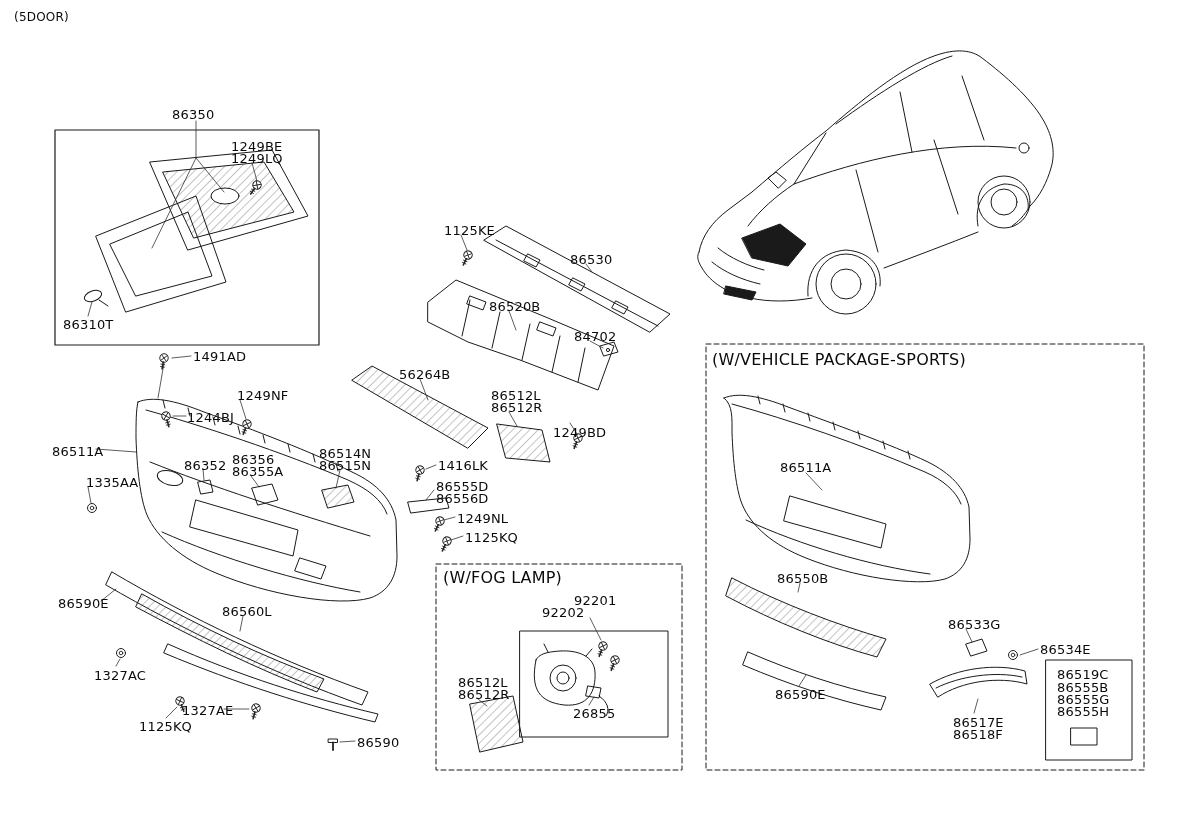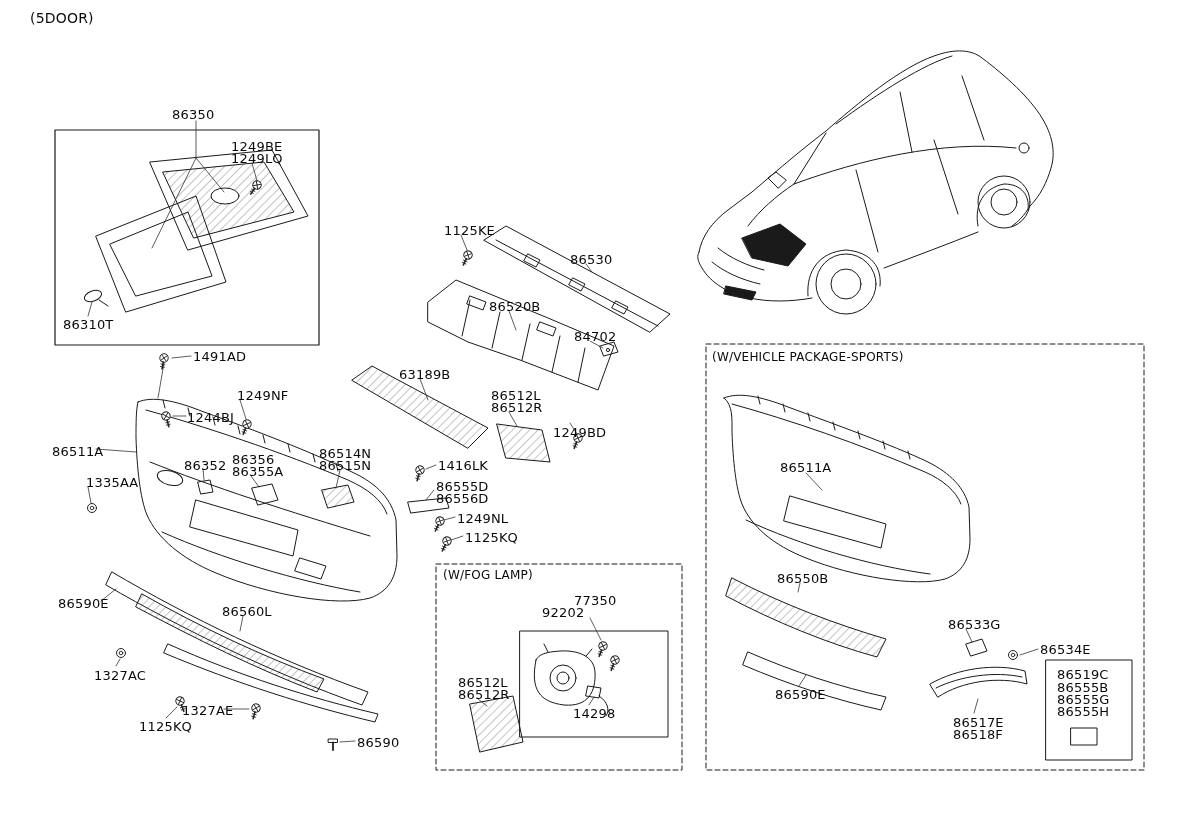--- a/index.html
+++ b/index.html
@@ -1,22 +1,22 @@
 <!DOCTYPE html>
 <html><head>
 <meta charset="utf-8">
 <style>
   * { margin:0; padding:0; box-sizing:border-box; }
   html,body { background:#ffffff; }
   body { font-family:"DejaVu Sans", sans-serif; }
   .canvas { position:relative; width:1200px; height:820px; background:#fff; overflow:hidden; }
   .canvas > svg { position:absolute; left:0; top:0; }
   .lbl { position:absolute; font-size:13px; color:#0a0a0a; white-space:nowrap; letter-spacing:0.2px; }
-  .title { font-size:14px;margin-left:16px; }
-  .box-title { font-size:12px; }
+  .title { font-size:12px; }
+  .box-title { font-size:16px; }
 </style>
 </head>
 <body>
 
 <div class="canvas">
 
 <svg width="1200" height="820" viewBox="0 0 1200 820">
   <defs>
     <pattern id="hatch" width="6" height="6" patternUnits="userSpaceOnUse" patternTransform="rotate(45)">
       <line x1="0" y1="0" x2="0" y2="6" stroke="#555" stroke-width="0.7"></line>
@@ -247,21 +247,21 @@
 
 <div class="lbl" style="left:172px; top:107px">86350</div>
 <div class="lbl" style="left:231px; top:139px">1249BE</div>
 <div class="lbl" style="left:231px; top:151px">1249LQ</div>
 <div class="lbl" style="left:63px;  top:317px">86310T</div>
 
 <div class="lbl" style="left:444px; top:223px">1125KE</div>
 <div class="lbl" style="left:570px; top:252px">86530</div>
 <div class="lbl" style="left:489px; top:299px">86520B</div>
 <div class="lbl" style="left:574px; top:329px">84702</div>
-<div class="lbl" style="left:399px; top:367px">63189B</div>
+<div class="lbl" style="left:399px; top:367px">56264B</div>
 <div class="lbl" style="left:491px; top:388px">86512L</div>
 <div class="lbl" style="left:491px; top:400px">86512R</div>
 <div class="lbl" style="left:553px; top:425px">1249BD</div>
 
 <div class="lbl" style="left:193px; top:349px">1491AD</div>
 <div class="lbl" style="left:237px; top:388px">1249NF</div>
 <div class="lbl" style="left:187px; top:410px">1244BJ</div>
 <div class="lbl" style="left:52px;  top:444px">86511A</div>
 <div class="lbl" style="left:86px;  top:475px">1335AA</div>
 <div class="lbl" style="left:184px; top:458px">86352</div>
@@ -276,25 +276,25 @@
 <div class="lbl" style="left:465px; top:530px">1125KQ</div>
 
 <div class="lbl" style="left:58px;  top:596px">86590E</div>
 <div class="lbl" style="left:222px; top:604px">86560L</div>
 <div class="lbl" style="left:94px;  top:668px">1327AC</div>
 <div class="lbl" style="left:182px; top:703px">1327AE</div>
 <div class="lbl" style="left:139px; top:719px">1125KQ</div>
 <div class="lbl" style="left:357px; top:735px">86590</div>
 
 <div class="lbl box-title" style="left:443px; top:568px">(W/FOG LAMP)</div>
-<div class="lbl" style="left:574px; top:593px">77350</div>
+<div class="lbl" style="left:574px; top:593px">92201</div>
 <div class="lbl" style="left:542px; top:605px">92202</div>
 <div class="lbl" style="left:458px; top:675px">86512L</div>
 <div class="lbl" style="left:458px; top:687px">86512R</div>
-<div class="lbl" style="left:573px; top:706px">14298</div>
+<div class="lbl" style="left:573px; top:706px">26855</div>
 
 <div class="lbl box-title" style="left:712px; top:350px">(W/VEHICLE PACKAGE-SPORTS)</div>
 <div class="lbl" style="left:780px;  top:460px">86511A</div>
 <div class="lbl" style="left:777px;  top:571px">86550B</div>
 <div class="lbl" style="left:948px;  top:617px">86533G</div>
 <div class="lbl" style="left:1040px; top:642px">86534E</div>
 <div class="lbl" style="left:775px;  top:687px">86590E</div>
 <div class="lbl" style="left:953px;  top:715px">86517E</div>
 <div class="lbl" style="left:953px;  top:727px">86518F</div>
 <div class="lbl" style="left:1057px; top:667px">86519C</div>

